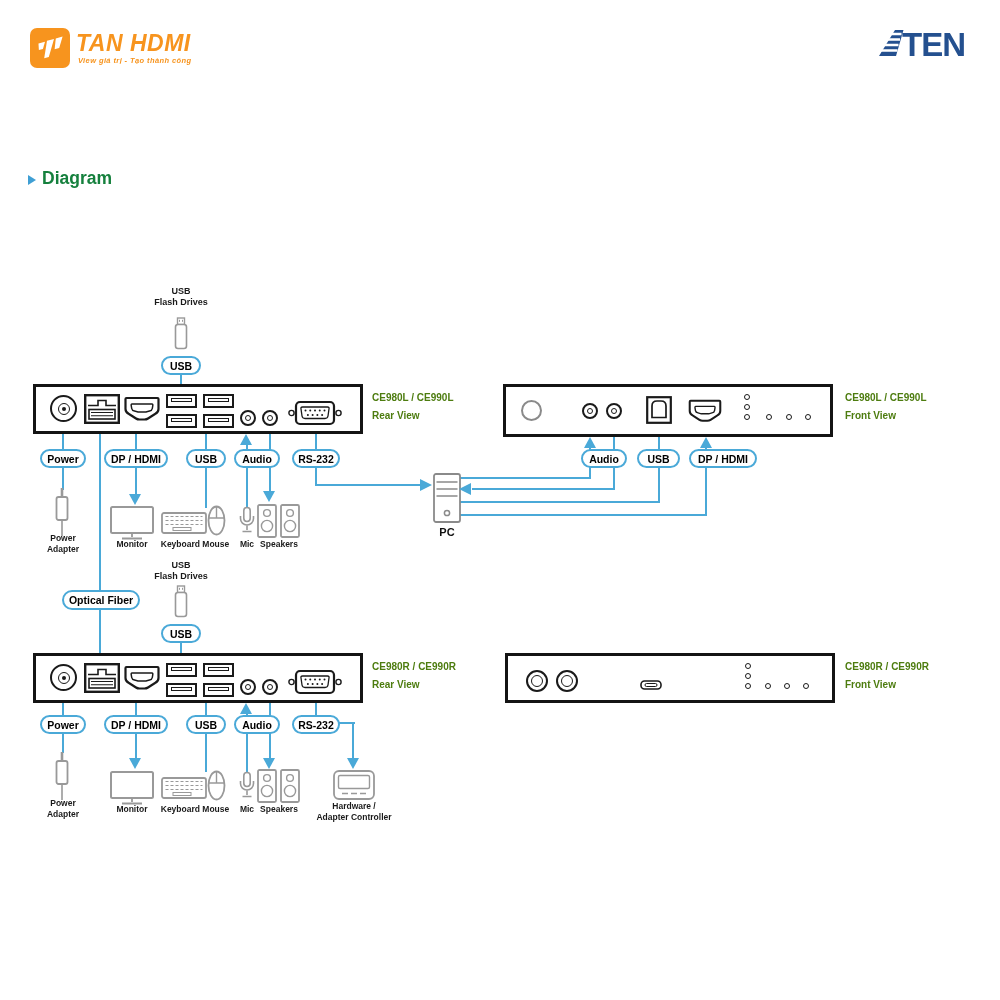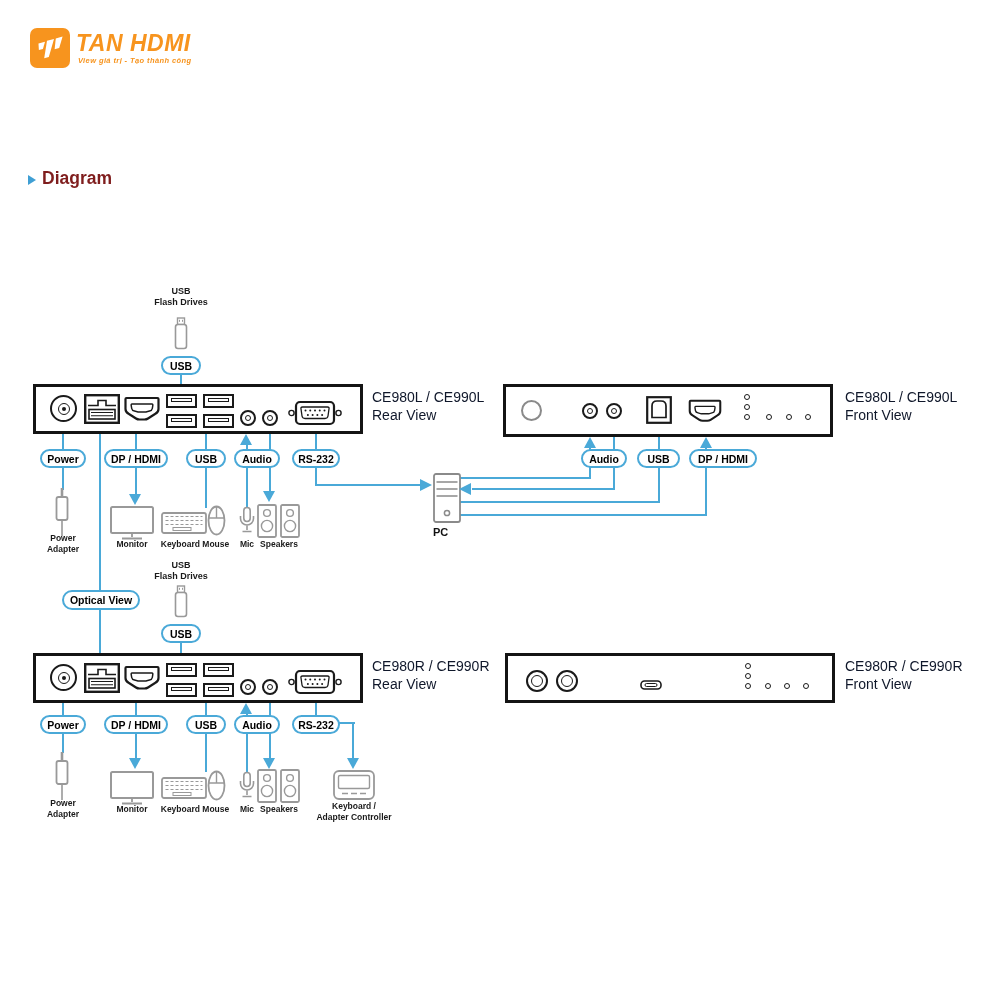--- a/index.html
+++ b/index.html
@@ -14,43 +14,43 @@
   .arrow.up{border-left:6px solid transparent;border-right:6px solid transparent;border-bottom:11px solid #4aa9d8;}
   .arrow.down{border-left:6px solid transparent;border-right:6px solid transparent;border-top:11px solid #4aa9d8;}
   .arrow.right{border-top:6px solid transparent;border-bottom:6px solid transparent;border-left:12px solid #4aa9d8;}
   .arrow.left{border-top:6px solid transparent;border-bottom:6px solid transparent;border-right:12px solid #4aa9d8;}
   
   .pill{position:absolute;height:19px;display:flex;align-items:center;justify-content:center;
         background:#fff;border:2px solid #4aa9d8;border-radius:12px;
         font-size:10.5px;font-weight:bold;color:#000;white-space:nowrap;z-index:5;box-sizing:border-box;}
   
   .device{position:absolute;background:#fff;border:3px solid #141414;box-sizing:border-box;z-index:3;}
-  .dlabel{position:absolute;font-size:14px;font-weight:normal;color:#0f172a;line-height:17.5px;z-index:2;}
+  .dlabel{position:absolute;font-size:10px;font-weight:bold;color:#4d7c0f;line-height:17.5px;z-index:2;}
   .small-label{position:absolute;font-size:8.5px;font-weight:bold;color:#1a1a1a;text-align:center;line-height:10.5px;z-index:2;}
-  .pc-label{position:absolute;font-size:11px;font-weight:bold;color:#111;text-align:left;z-index:2;}
+  .pc-label{position:absolute;font-size:11px;font-weight:bold;color:#111;text-align:center;z-index:2;}
   
   .pjack{position:absolute;width:27px;height:27px;border:2.4px solid #1a1a1a;border-radius:50%;background:#fff;box-sizing:border-box;}
   .pjack::before{content:"";position:absolute;left:50%;top:50%;transform:translate(-50%,-50%);
                  width:12px;height:12px;border:1.8px solid #1a1a1a;border-radius:50%;box-sizing:border-box;}
   .pjack::after{content:"";position:absolute;left:50%;top:50%;transform:translate(-50%,-50%);
                 width:4px;height:4px;background:#1a1a1a;border-radius:50%;}
   .ajack{position:absolute;width:16px;height:16px;border:2px solid #1a1a1a;border-radius:50%;background:#fff;box-sizing:border-box;}
   .ajack::after{content:"";position:absolute;left:50%;top:50%;transform:translate(-50%,-50%);
                 width:6px;height:6px;border:1.4px solid #1a1a1a;border-radius:50%;box-sizing:border-box;}
   .usbport{position:absolute;width:31px;height:14px;border:2.2px solid #1a1a1a;background:#fff;box-sizing:border-box;}
   .usbport::after{content:"";position:absolute;left:3px;right:3px;top:2px;height:4px;border:1.2px solid #1a1a1a;box-sizing:border-box;}
   .fcirc{position:absolute;width:21px;height:21px;border:2.2px solid #8a8a8a;border-radius:50%;background:#fff;box-sizing:border-box;}
   .ring{position:absolute;width:22px;height:22px;border:2px solid #1a1a1a;border-radius:50%;background:#fff;box-sizing:border-box;}
   .ring::after{content:"";position:absolute;left:50%;top:50%;transform:translate(-50%,-50%);
                width:12px;height:12px;border:1.6px solid #1a1a1a;border-radius:50%;box-sizing:border-box;}
   .led{position:absolute;width:6px;height:6px;border:1.4px solid #1a1a1a;border-radius:50%;background:#fff;box-sizing:border-box;}
   
   .tp-name{position:absolute;left:76px;top:30px;font-size:23px;font-weight:bold;font-style:italic;color:#f7941e;letter-spacing:.5px;}
   .tp-tag{position:absolute;left:78px;top:56px;font-size:7.5px;font-weight:bold;font-style:italic;color:#f7941e;letter-spacing:.4px;}
-  .heading{position:absolute;left:42px;top:168px;font-size:17.5px;font-weight:bold;color:#7f1d1d;}
+  .heading{position:absolute;left:42px;top:168px;font-size:17.5px;font-weight:bold;color:#15803d;}
   .heading-arrow{position:absolute;left:28px;top:175px;width:0;height:0;
                  border-top:5px solid transparent;border-bottom:5px solid transparent;border-left:8px solid #3f9fd4;}
 </style>
 </head>
 <body>
 
 <div class="canvas">
 
   <div class="abs" style="left:30px;top:28px;z-index:6">
     <svg width="40" height="40" viewBox="0 0 40 40">
@@ -58,20 +58,27 @@
       <g fill="#fff">
         <path d="M8.5 15.5 l6.5 -1.8 -2.1 7.2 -4 1.1 z"></path>
         <path d="M17 12.8 l7 -1.9 -5.2 18 -4.6 1.3 z"></path>
         <path d="M25.8 10.4 l6.8 -1.8 -3.4 11.4 -4.6 1.3 z"></path>
       </g>
     </svg>
   </div>
   <div class="tp-name">TAN HDMI</div>
   <div class="tp-tag">View giá trị - Tạo thành công</div>
 
+  <div class="abs" style="left:876px;top:24px;z-index:6">
+    <svg width="100" height="38" viewBox="0 0 100 38">
+      <polygon points="3,32 19,6 27.5,6 20,32" fill="#24508f"></polygon>
+      <path d="M1 26.5 H21.5 M4 21 H22.5 M7 15.5 H24 M10 10 H25.5" stroke="#fff" stroke-width="2.6"></path>
+      <text x="26" y="31.5" font-family="Liberation Sans, sans-serif" font-size="33" font-weight="bold" fill="#24508f" letter-spacing="-1">TEN</text>
+    </svg>
+  </div>
 
   <div class="heading-arrow"></div>
   <div class="heading">Diagram</div>
 
   <div class="small-label" style="left:131px;top:286px;width:100px;font-size:9px">
     <div>USB</div>
     <div>Flash Drives</div>
   </div>
   <div class="abs" style="left:173px;top:317px;z-index:2">
     <svg width="16" height="34" viewBox="0 0 16 34">
@@ -259,21 +266,21 @@
   <div class="vline" style="left:658px;top:437px;height:66px"></div>
   <div class="hline" style="left:459px;top:501px;width:201px"></div>
   <div class="arrow up" style="left:700px;top:437px"></div>
   <div class="vline" style="left:705px;top:448px;height:68px"></div>
   <div class="hline" style="left:459px;top:514px;width:248px"></div>
 
   <div class="pill" style="left:581px;top:449px;width:46px">Audio</div>
   <div class="pill" style="left:637px;top:449px;width:43px">USB</div>
   <div class="pill" style="left:689px;top:449px;width:68px">DP / HDMI</div>
 
-  <div class="pill" style="left:62px;top:590px;width:78px;height:20px">Optical View</div>
+  <div class="pill" style="left:62px;top:590px;width:78px;height:20px">Optical Fiber</div>
   <div class="vline" style="left:99px;top:610px;height:43px"></div>
 
   <div class="small-label" style="left:131px;top:560px;width:100px;font-size:9px">
     <div>USB</div>
     <div>Flash Drives</div>
   </div>
   <div class="abs" style="left:173px;top:585px;z-index:2">
     <svg width="16" height="34" viewBox="0 0 16 34">
       <rect x="4.5" y="1" width="7" height="6.5" fill="#fff" stroke="#999" stroke-width="1.4"></rect>
       <path d="M6.5 2.8 v2 M9.5 2.8 v2" stroke="#999" stroke-width="1"></path>
@@ -435,17 +442,17 @@
   <div class="small-label" style="left:255px;top:804px;width:48px">Speakers</div>
 
   <div class="abs" style="left:333px;top:770px;z-index:2">
     <svg width="42" height="30" viewBox="0 0 42 30">
       <rect x="1" y="1" width="40" height="28" rx="5" fill="#fff" stroke="#999" stroke-width="1.8"></rect>
       <rect x="5.5" y="5.5" width="31" height="13" rx="1.5" fill="none" stroke="#999" stroke-width="1.4"></rect>
       <path d="M9 23.5 h6 M18 23.5 h6 M27 23.5 h6" stroke="#999" stroke-width="1.6"></path>
     </svg>
   </div>
   <div class="small-label" style="left:306px;top:801px;width:96px">
-    <div>Keyboard /</div>
+    <div>Hardware /</div>
     <div>Adapter Controller</div>
   </div>
 
 </div>
 
 </body></html>

